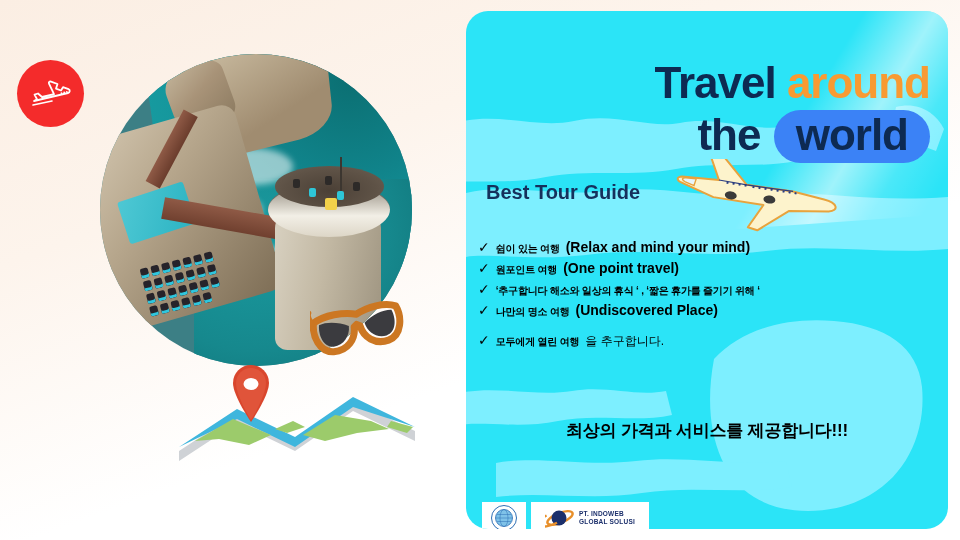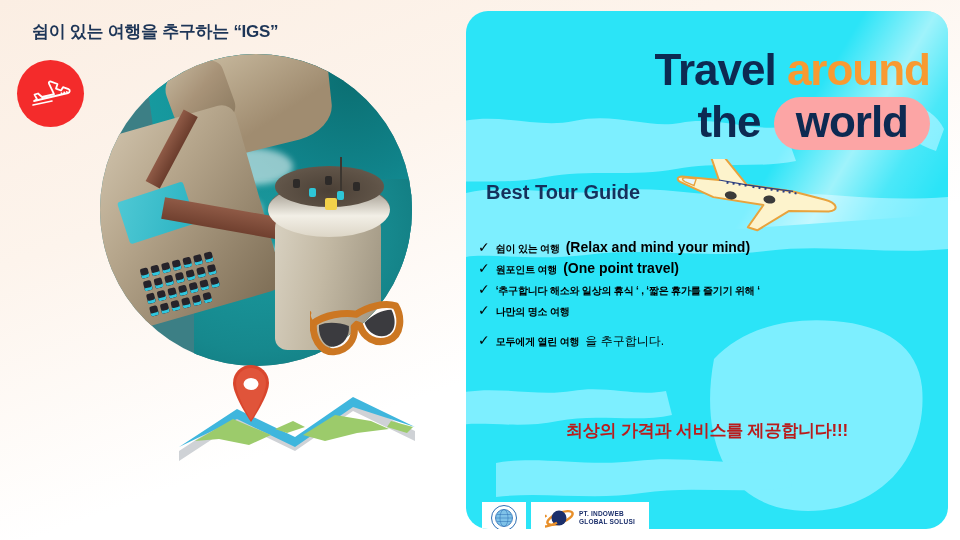--- a/index.html
+++ b/index.html
@@ -268,37 +268,37 @@
     width: 260px;
     height: 230px;
     background: linear-gradient(125deg, rgba(255,255,255,0) 40%, rgba(255,255,255,0.55) 58%, rgba(255,255,255,0.15) 72%, rgba(255,255,255,0) 85%);
     transform: rotate(-4deg);
   }
 
   .headline {
     position: absolute;
     left: 0;
     right: 18px;
-    top: 36px;
+    top: 49px;
     text-align: right;
     font-size: 44px;
     font-weight: bold;
     line-height: 1.05;
     color: #0d2a52;
     letter-spacing: -1px;
   }
   .headline .l2 {
     display: block;
     margin-top: 4px;
     white-space: nowrap;
   }
   .hl-around { color: #f89a32; }
   .hl-pill {
     display: inline-block;
-    background: #fca5a5;
+    background: #3b82f6;
     color: #0d2a52;
     border-radius: 32px;
     padding: 2px 22px 5px 22px;
     margin-left: 2px;
   }
 
   .subtitle {
     position: absolute;
     left: 20px;
     top: 170px;
@@ -350,21 +350,21 @@
   .bullet.quote .ko { letter-spacing: -0.2px; }
 
   .promo1 {
     position: absolute;
     left: 0;
     right: 0;
     top: 408px;
     text-align: center;
     font-size: 17px;
     font-weight: bold;
-    color: #b91c1c;
+    color: #000000;
     letter-spacing: -0.2px;
   }
   .promo2 {
     position: absolute;
     left: 0;
     right: 0;
     top: 452px;
     text-align: center;
     font-size: 16px;
     font-weight: bold;
@@ -400,21 +400,20 @@
     line-height: 1.25;
     letter-spacing: 0.2px;
     white-space: nowrap;
   }
 </style>
 </head>
 <body>
 
 <div id="slide">
 
-  <div class="left-title">쉼이 있는 여행을 추구하는 “IGS”</div>
 
   <div class="plane-badge">
     <span>
       <svg width="42" height="30" viewBox="0 0 42 30">
         <path d="M4 22 L38 14 C40 13.5 40.5 11 38.5 10.2 L33 8.2 L31 11.5 L26 9.6 L27.5 5 L21 2.6 C19.6 2.1 18.4 3.4 19 4.7 L24 15.2 L12 18 L8 14.5 L4.5 15.6 L7 20.2 Z" fill="none" stroke="#ffffff" stroke-width="1.8" stroke-linejoin="round"></path>
         <circle cx="31.5" cy="14.2" r="0.9" fill="#ffffff"></circle>
         <circle cx="34.2" cy="13.5" r="0.9" fill="#ffffff"></circle>
         <circle cx="36.8" cy="12.8" r="0.9" fill="#ffffff"></circle>
         <path d="M3 26 L22 22" stroke="#ffffff" stroke-width="1.6" stroke-linecap="round" fill="none"></path>
       </svg>
@@ -599,20 +598,21 @@
         <span class="en">(One point travel)</span>
       </div>
       <div class="bullet quote">
         <span class="check">✓</span>
         <span class="ko">‘추구합니다 해소와 일상의 휴식 ‘ ,  ‘짧은 휴가를 즐기기 위해 ‘</span>
         <span class="en"></span>
       </div>
       <div class="bullet">
         <span class="check">✓</span>
         <span class="ko">나만의 명소 여행</span>
+        <span class="en">(Undiscovered Place)</span>
       </div>
       <div class="bullet">
         <span class="check">✓</span>
         <span class="ko">모두에게 열린 여행</span>
         <span class="ko-tail">을 추구합니다.</span>
       </div>
     </div>
 
     <div class="promo1">최상의 가격과 서비스를 제공합니다!!!</div>
 

